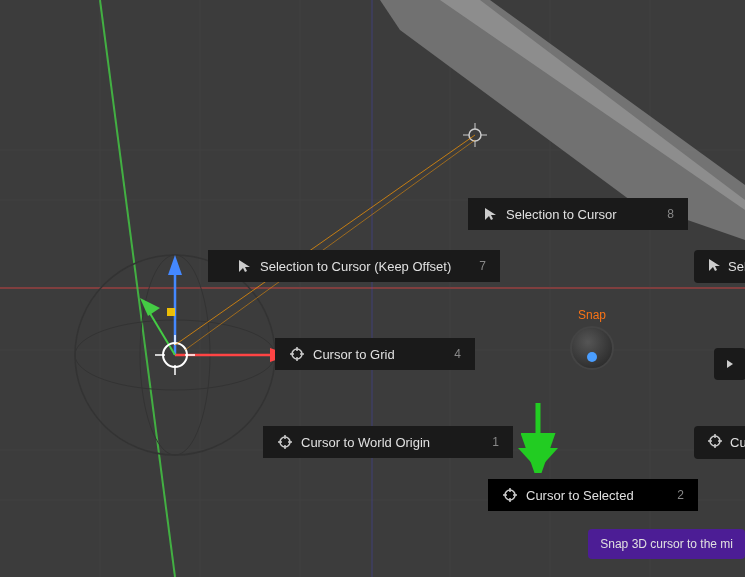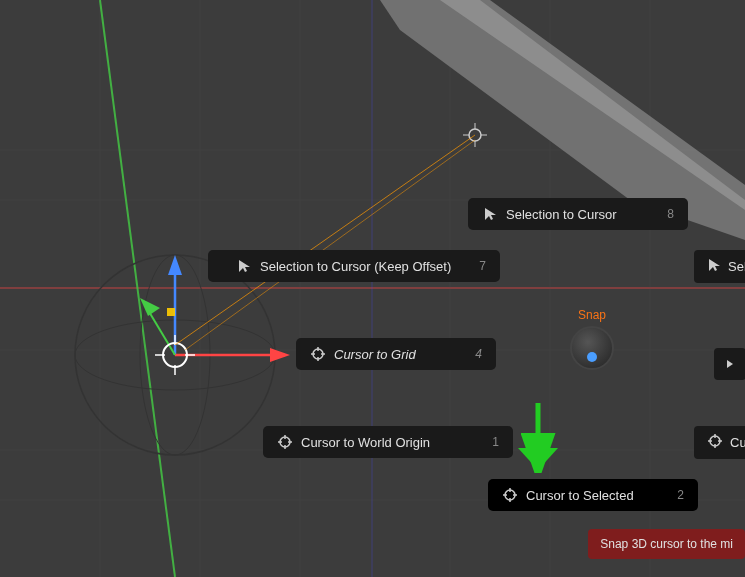--- a/index.html
+++ b/index.html
@@ -27,21 +27,21 @@
       width: 100%;
       height: 100%;
       top: 0; left: 0;
     }
 
     
     .menu-item {
       position: absolute;
       background: #1a1a1a;
       color: #e0e0e0;
-      border-radius: 5px;
+      border-radius: 0;
       padding: 8px 14px;
       font-size: 13px;
       display: flex;
       align-items: center;
       gap: 8px;
       cursor: pointer;
       white-space: nowrap;
       border: none;
     }
 
@@ -94,21 +94,21 @@
       border-radius: 50%;
       position: absolute;
       bottom: 6px;
       left: 50%;
       transform: translateX(-50%);
     }
 
     
     .tooltip {
       position: absolute;
-      background: #7f1d1d;
+      background: #4c1d95;
       color: #e0e0e0;
       padding: 8px 12px;
       border-radius: 4px;
       font-size: 12px;
       bottom: 28px;
       right: 0;
       white-space: nowrap;
     }
 
     
@@ -217,21 +217,21 @@
   <div class="menu-item" style="top: 250px; left: 208px; min-width: 290px; padding-left: 28px;">
     <span class="icon">
       <svg width="12" height="14" viewBox="0 0 12 14">
           <polygon points="1,1 1,13 5,9 7,13 9,12 7,8 12,8" fill="#ccc"></polygon>
         </svg>
     </span>
     <span>Selection to Cursor (Keep Offset)</span>
     <span class="shortcut">7</span>
   </div>
 
-  <div class="menu-item" style="top: 338px; left: 296px; min-width: 200px; font-style: italic;">
+  <div class="menu-item" style="top: 338px; left: 275px; min-width: 200px;">
     <span class="icon">
       <svg width="14" height="14" viewBox="0 0 14 14">
         <circle cx="7" cy="7" r="5" fill="none" stroke="#ccc" stroke-width="1.5"></circle>
         <line x1="0" y1="7" x2="4" y2="7" stroke="#ccc" stroke-width="1.5"></line>
         <line x1="10" y1="7" x2="14" y2="7" stroke="#ccc" stroke-width="1.5"></line>
         <line x1="7" y1="0" x2="7" y2="4" stroke="#ccc" stroke-width="1.5"></line>
         <line x1="7" y1="10" x2="7" y2="14" stroke="#ccc" stroke-width="1.5"></line>
       </svg>
     </span>
     <span>Cursor to Grid</span>

